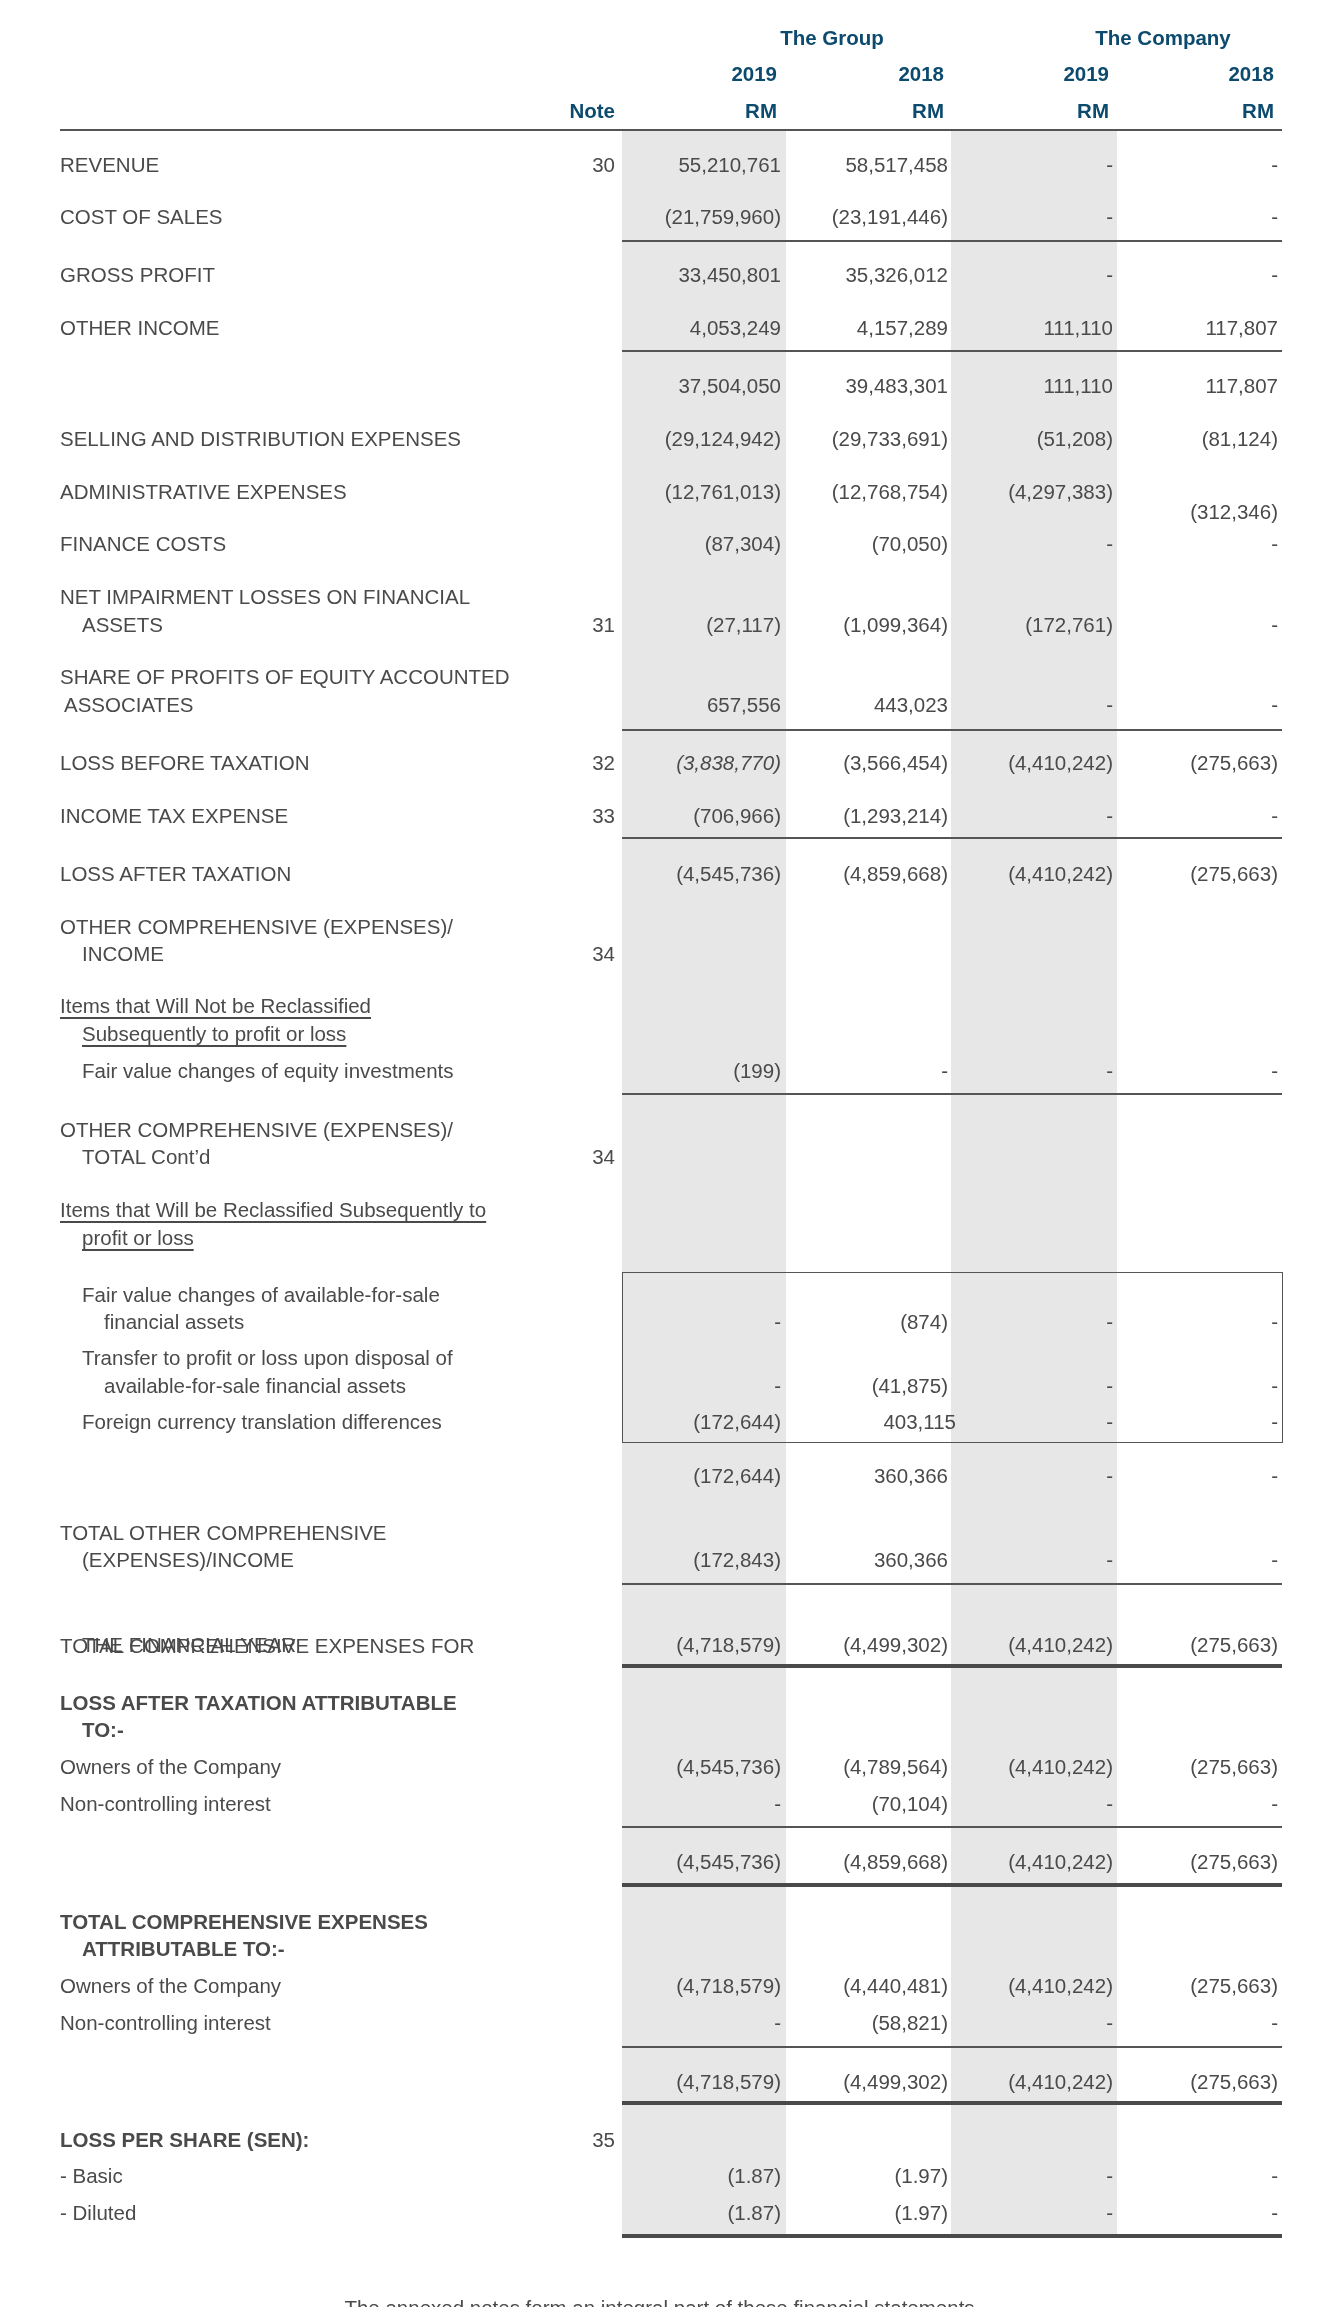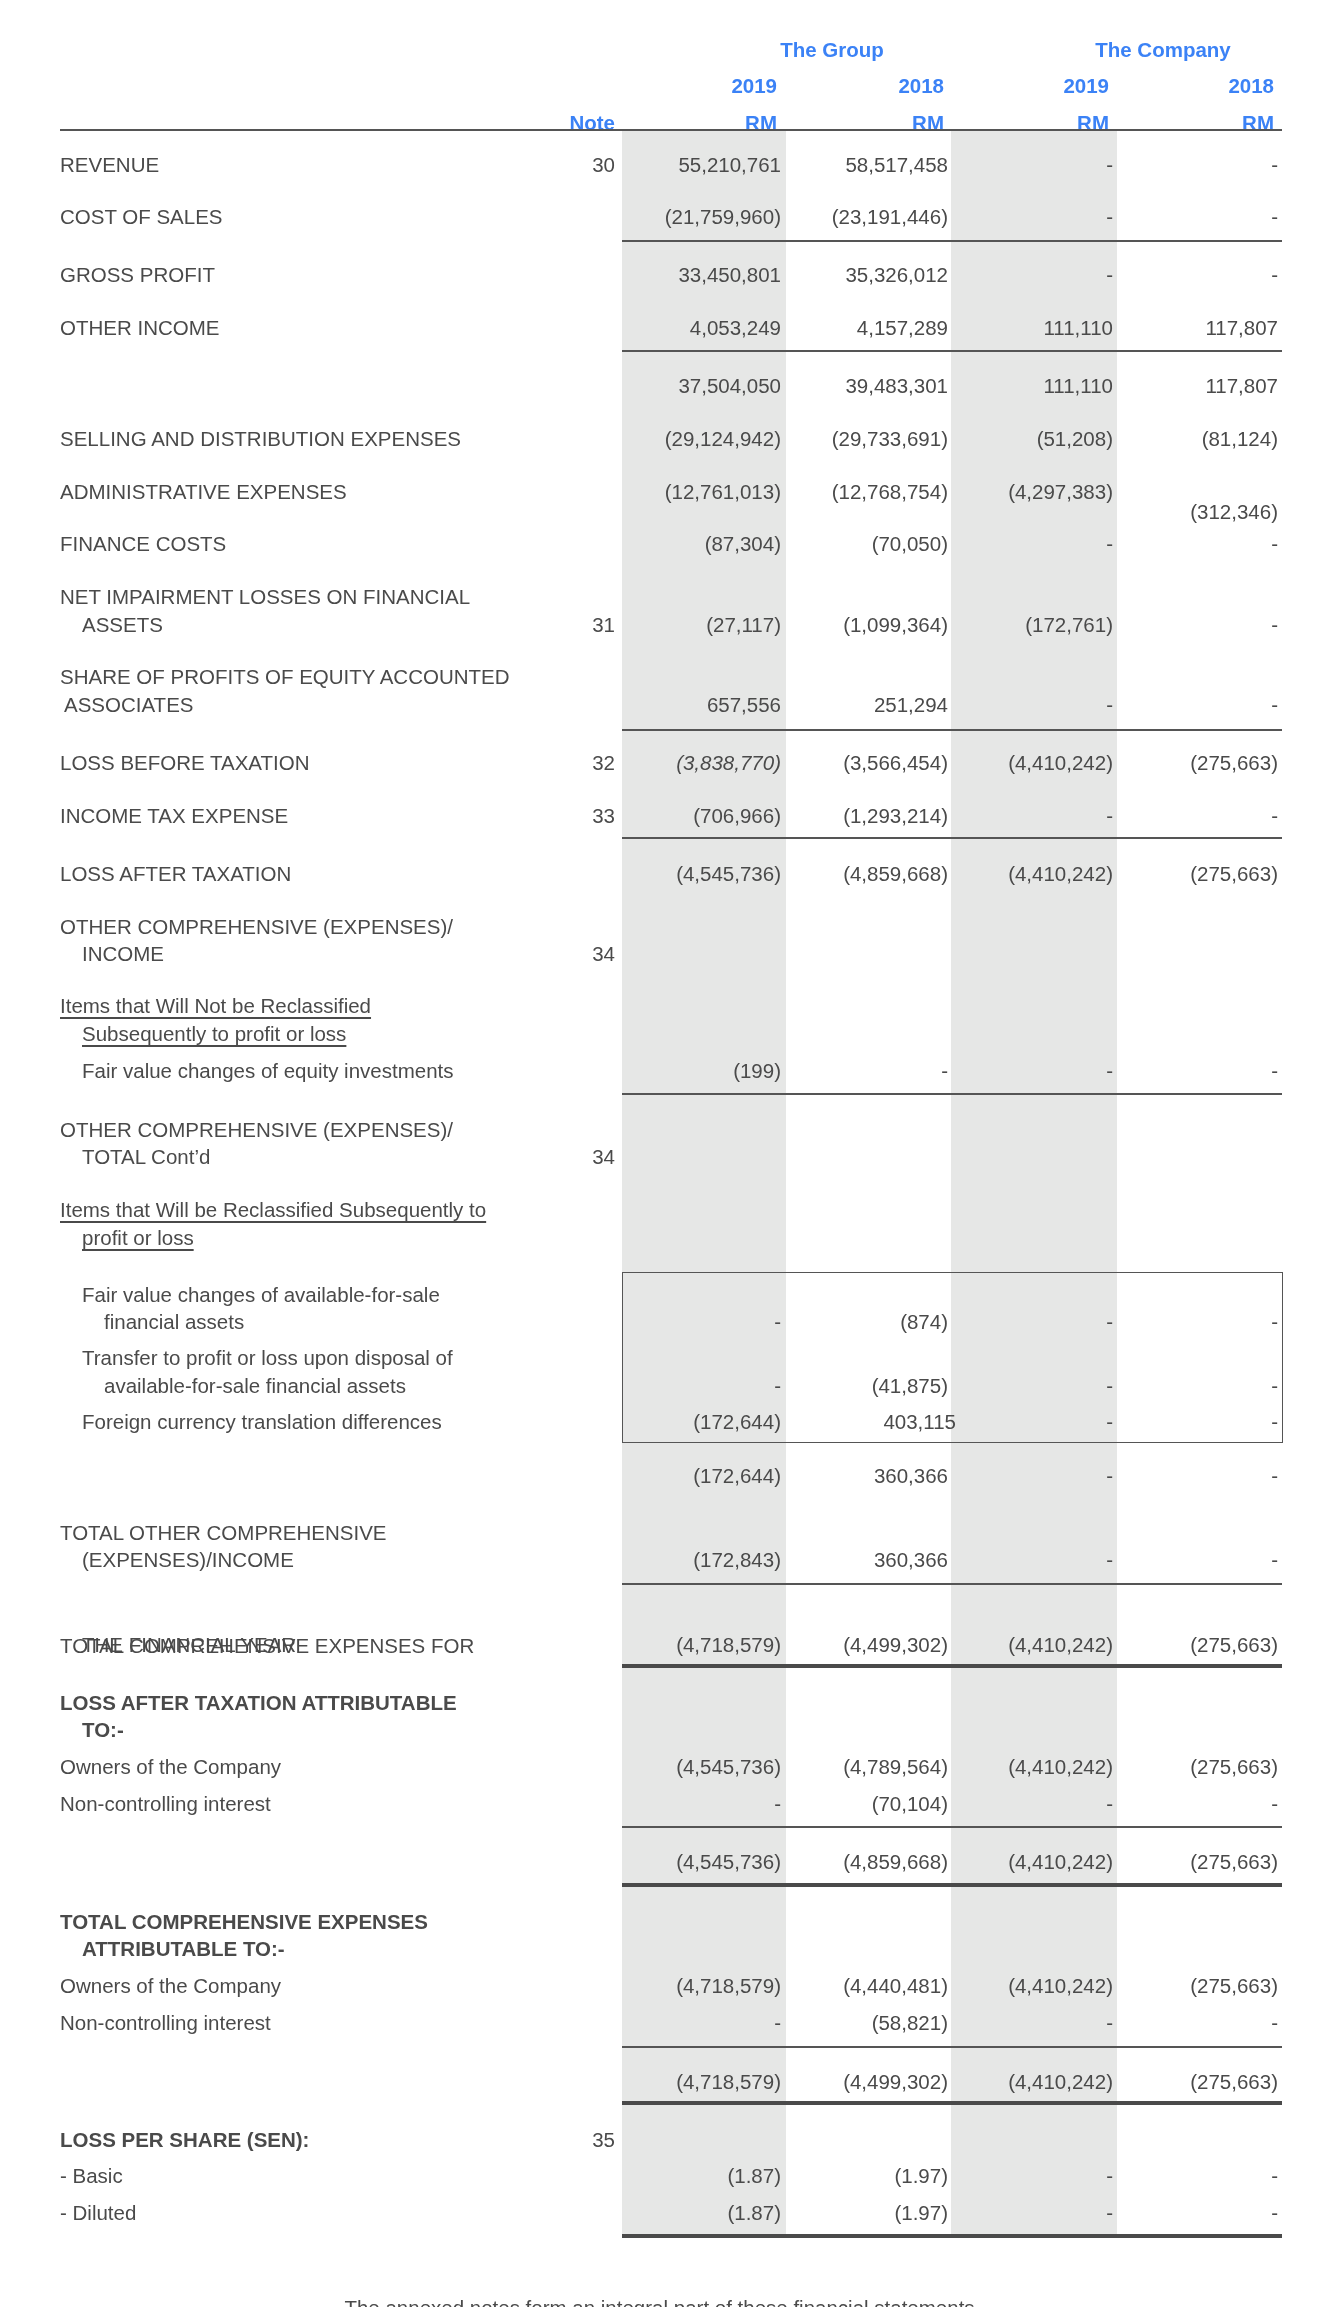--- a/index.html
+++ b/index.html
@@ -1,20 +1,20 @@
 <!DOCTYPE html>
 <html><head>
 <meta charset="utf-8">
 <style>
   html,body{margin:0;padding:0;background:#ffffff;}
   body{width:1319px;height:2307px;position:relative;overflow:hidden;
        font-family:"Liberation Sans","DejaVu Sans",sans-serif;color:#4a4a4a;font-size:20.5px;}
   .shade{position:absolute;background:#e6e7e6;}
   .t{position:absolute;white-space:nowrap;line-height:24px;}
-  .hdr{font-weight:bold;color:#3b82f6;margin-top:12px;}
+  .hdr{font-weight:bold;color:#0c4a6e;}
   .lbl{left:60px;}
   .ind{left:82px;}
   .ind2{left:104px;}
   .u{text-decoration:underline;text-underline-offset:4px;}
   .b{font-weight:bold;}
   .rule{position:absolute;background:#555;height:1.5px;}
   .thick{height:4px;background:#4a4a4a;}
   .box{position:absolute;border:1.5px solid #555;}
   .note{width:60px;left:555px;text-align:right;}
   .c1{width:200px;left:581px;text-align:right;}
@@ -96,21 +96,21 @@
 <div class="t ind" style="top:613px;">ASSETS</div>
 <div class="t note" style="top:613px;">31</div>
 <div class="t c1" style="top:613px;">(27,117)</div>
 <div class="t c2" style="top:613px;">(1,099,364)</div>
 <div class="t c3" style="top:613px;">(172,761)</div>
 <div class="t c4" style="top:613px;">-</div>
 
 <div class="t lbl" style="top:665px;">SHARE OF PROFITS OF  EQUITY ACCOUNTED</div>
 <div class="t" style="left:64px;top:693px;">ASSOCIATES</div>
 <div class="t c1" style="top:693px;">657,556</div>
-<div class="t c2" style="top:693px;">251,294</div>
+<div class="t c2" style="top:693px;">443,023</div>
 <div class="t c3" style="top:693px;">-</div>
 <div class="t c4" style="top:693px;">-</div>
 <div class="rule" style="left:622px;width:660px;top:729px;"></div>
 
 <div class="t lbl" style="top:751px;">LOSS BEFORE TAXATION</div>
 <div class="t note" style="top:751px;">32</div>
 <div class="t c1" style="top:751px;font-style:italic;">(3,838,770)</div>
 <div class="t c2" style="top:751px;">(3,566,454)</div>
 <div class="t c3" style="top:751px;">(4,410,242)</div>
 <div class="t c4" style="top:751px;">(275,663)</div>

